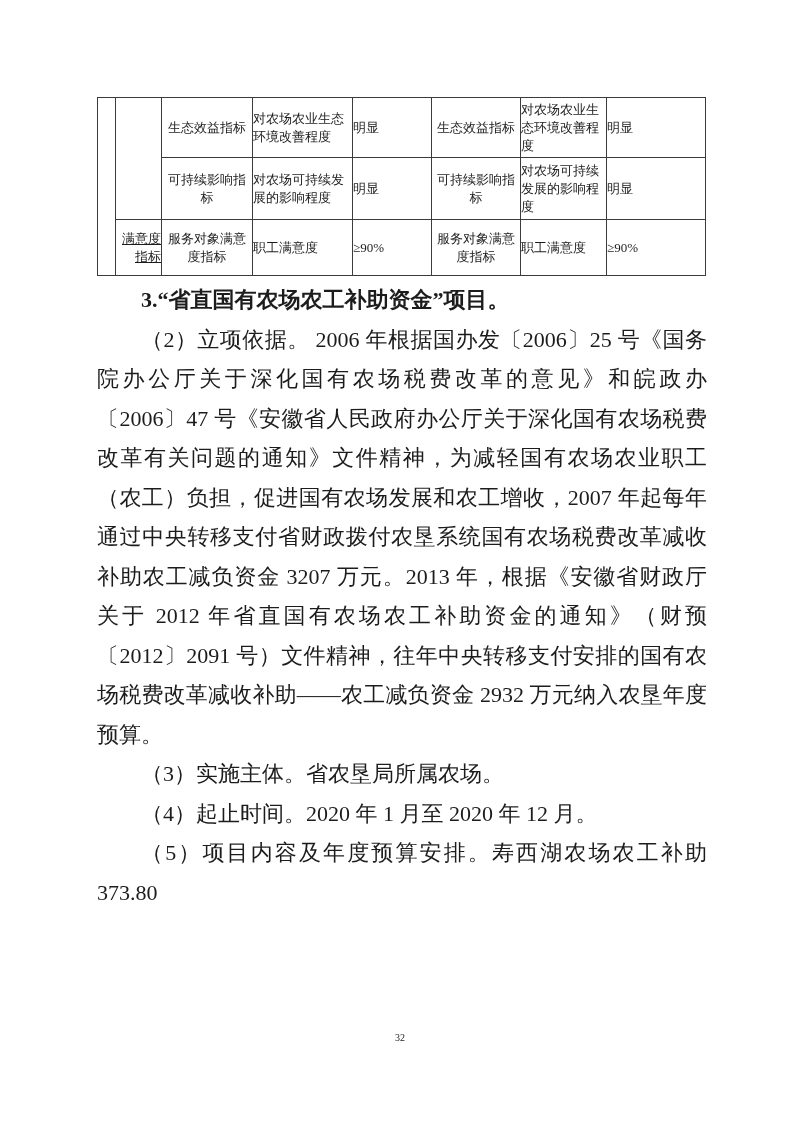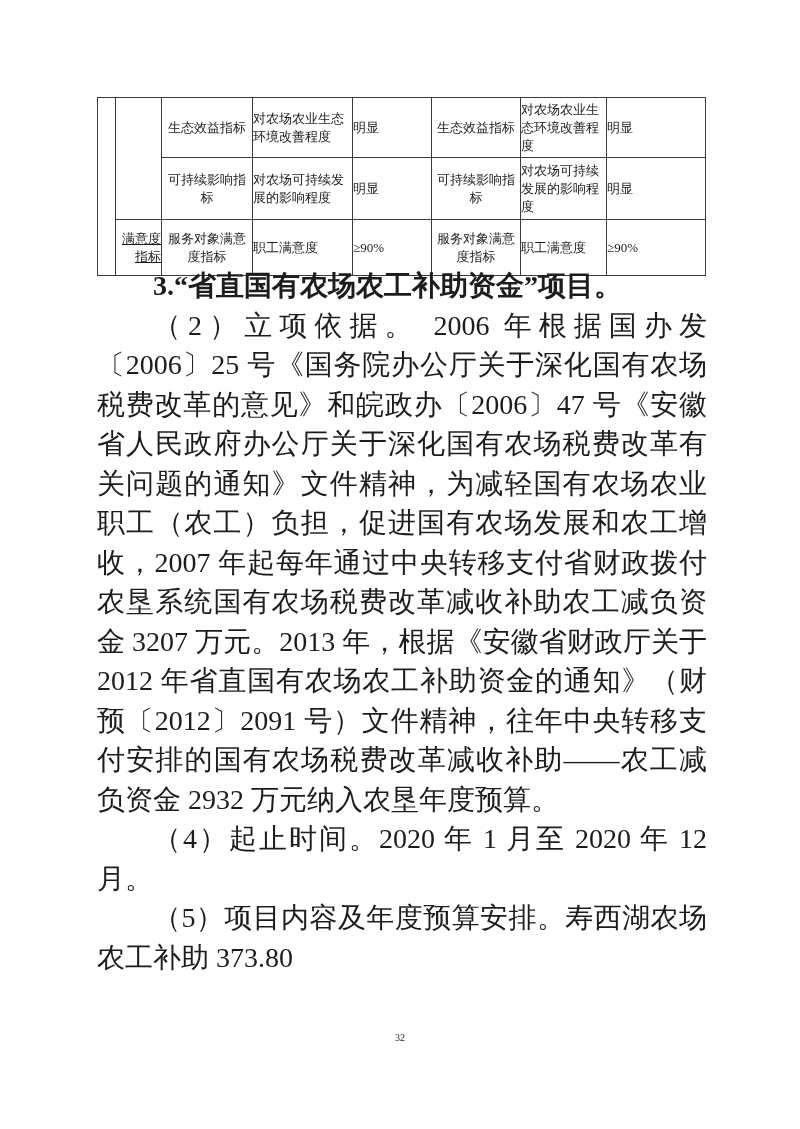--- a/index.html
+++ b/index.html
@@ -36,23 +36,23 @@
   table.eval tr.r3 { height: 56px; }
   td.c-ind { text-align: center; padding: 0 1px; }
   td.c-det { text-align: left; padding: 1px 3px; }
   td.c-val { text-align: left; }
   td.c-cat { text-align: right; padding: 0 6px; text-decoration: underline; }
 
   
   .body-text {
     position: absolute;
     left: 97px;
-    top: 266px;
+    top: 280px;
     width: 610px;
-    font-size: 28px;
+    font-size: 22px;
     line-height: 39.5px;
     text-align: justify;
     text-align-last: left;
   }
   .body-text p { margin: 0; text-indent: 2em; }
   .body-text p.heading { font-weight: bold; }
 
   
   .page-number {
     position: absolute;
@@ -107,19 +107,20 @@
         <td class="c-ind">服务对象满意度指标</td>
         <td class="c-det">职工满意度</td>
         <td class="c-val">≥90%</td>
       </tr>
     </tbody>
   </table>
 
   <div class="body-text">
     <p class="heading">3.“省直国有农场农工补助资金”项目。</p>
     <p>（2）立项依据。 2006 年根据国办发〔2006〕25 号《国务院办公厅关于深化国有农场税费改革的意见》和皖政办〔2006〕47 号《安徽省人民政府办公厅关于深化国有农场税费改革有关问题的通知》文件精神，为减轻国有农场农业职工（农工）负担，促进国有农场发展和农工增收，2007 年起每年通过中央转移支付省财政拨付农垦系统国有农场税费改革减收补助农工减负资金 3207 万元。2013 年，根据《安徽省财政厅关于 2012 年省直国有农场农工补助资金的通知》（财预〔2012〕2091 号）文件精神，往年中央转移支付安排的国有农场税费改革减收补助——农工减负资金 2932 万元纳入农垦年度预算。</p>
+    <p>（3）实施主体。省农垦局所属农场。</p>
     <p>（4）起止时间。2020 年 1 月至 2020 年 12 月。</p>
     <p>（5）项目内容及年度预算安排。寿西湖农场农工补助 373.80</p>
   </div>
 
   <div class="page-number">32</div>
 
 </div>
 
 </body></html>

